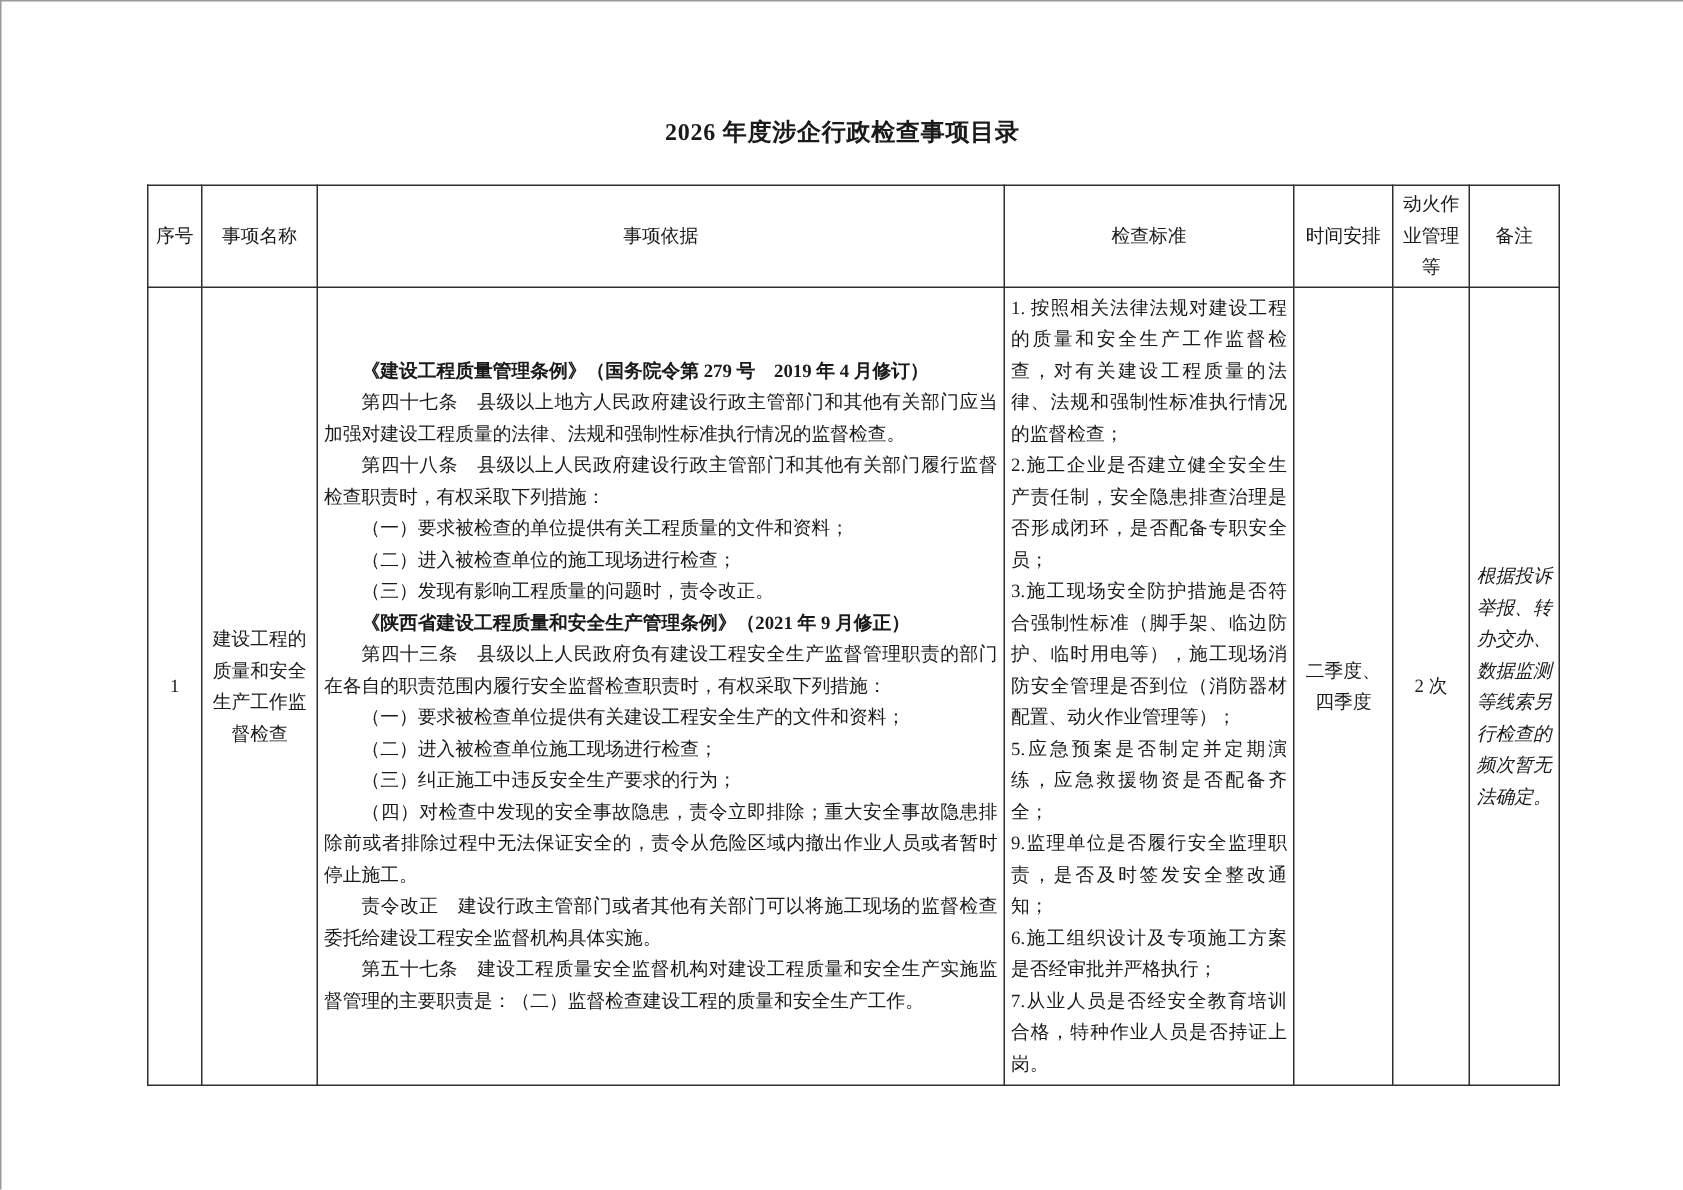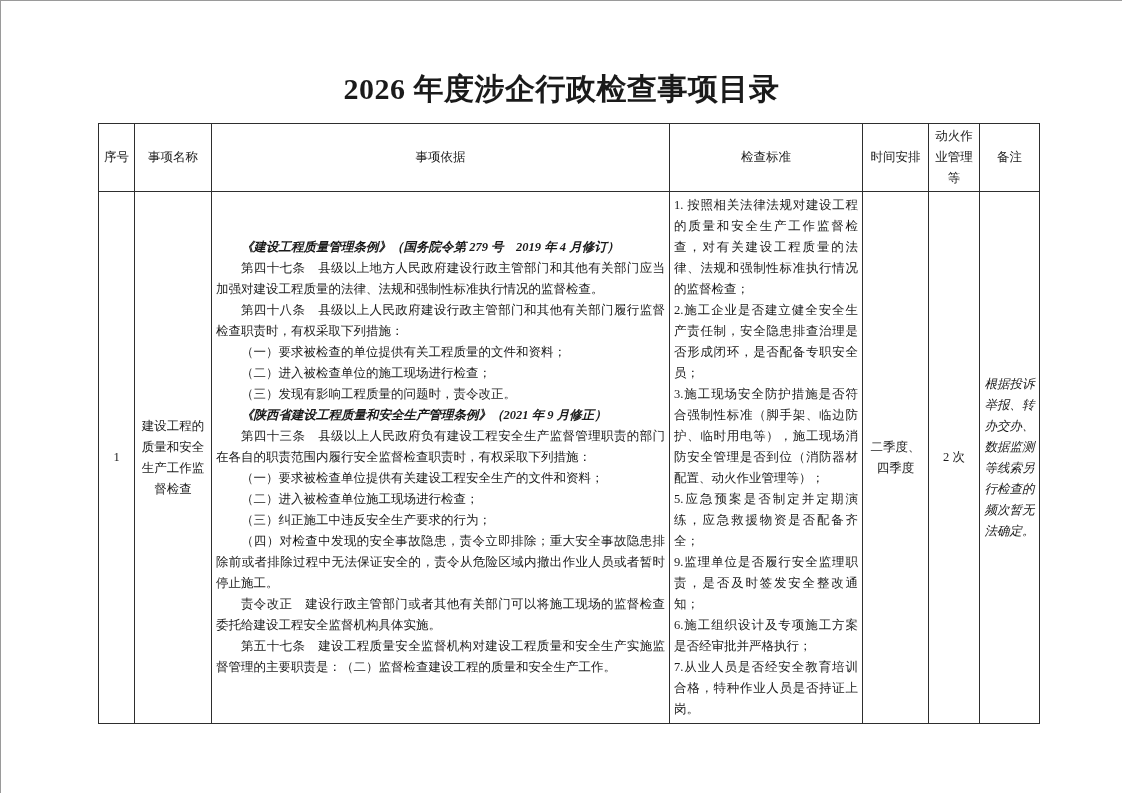--- a/index.html
+++ b/index.html
@@ -10,21 +10,21 @@
     background: #ffffff;
     border-top: 1px solid #9a9a9a;
     border-left: 1px solid #9a9a9a;
     font-family: "Liberation Serif", "DejaVu Serif", serif;
     color: #1a1a1a;
     overflow: hidden;
   }
   .title {
     margin: 70px 0 0 0;
     text-align: center;
-    font-size: 30px;
+    font-size: 16px;
     font-weight: bold;
     line-height: 36px;
     letter-spacing: 0.5px;
   }
   table.catalog {
     border-collapse: collapse;
     table-layout: fixed;
     width: 941px;
     margin: 16px 0 5px 97px;
     border-radius: 23px;
@@ -52,21 +52,21 @@
   td.c-standards {
     vertical-align: top;
     text-align: left;
     padding: 4px 5px;
   }
   .para {
     margin: 0;
     text-indent: 2em;
     text-align: justify;
   }
-  .para.bold { font-weight: bold; font-style: italic; }
+  .para.bold { font-weight: bold; }
   .std {
     margin: 0;
     text-align: justify;
   }
   td.c-seq, td.c-name, td.c-schedule, td.c-frequency, td.c-remark {
     text-align: center;
   }
   td.c-remark { padding: 3px 5px; font-style: italic; }
 </style>
 </head>

